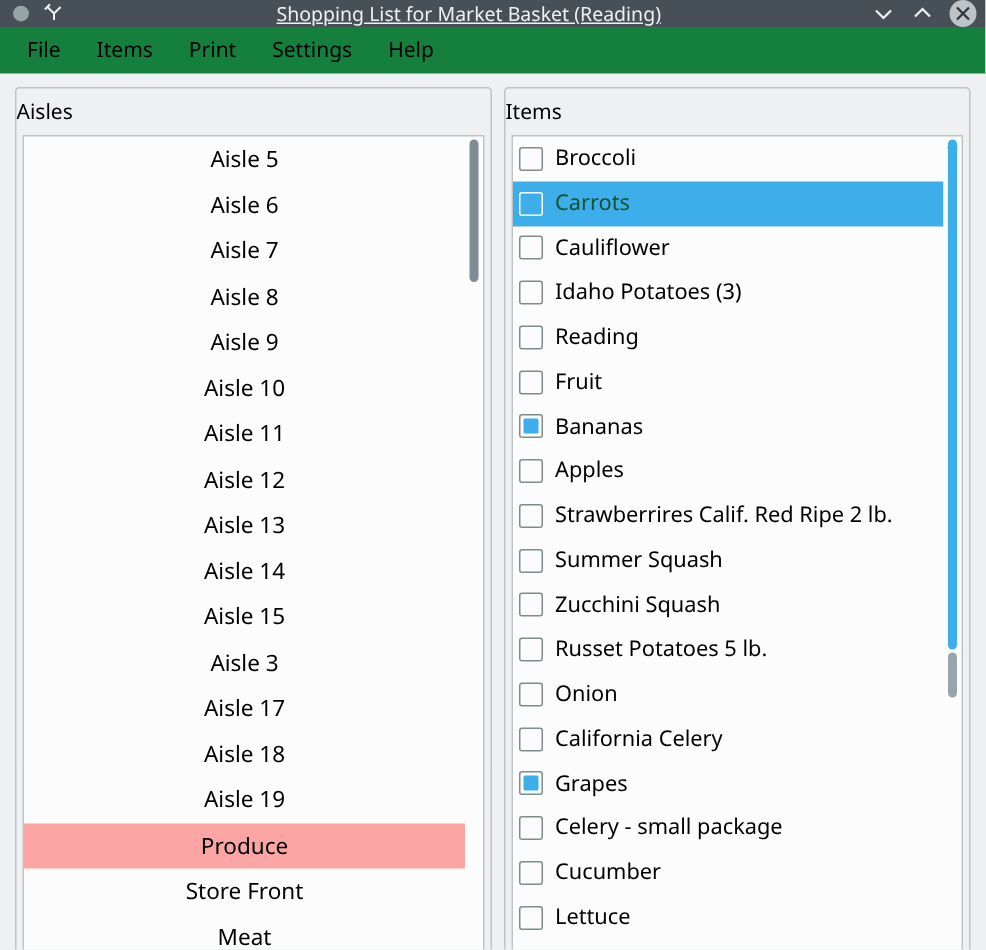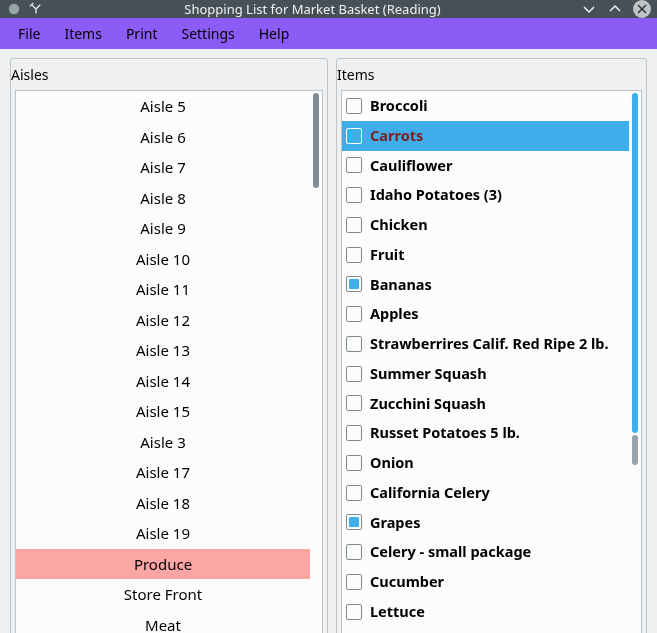--- a/index.html
+++ b/index.html
@@ -1,39 +1,39 @@
 <!DOCTYPE html>
 <html><head>
 <meta charset="utf-8">
 <style>
 * { box-sizing: border-box; margin: 0; padding: 0; }
 body { font-family: "Noto Sans", "Segoe UI", sans-serif; font-size: 14px; background: #eff0f1; width: 657px; height: 633px; overflow: hidden; display: flex; flex-direction: column; }
-.titlebar { background: #475057; color: #eff0f1; height: 28px; display: flex; align-items: center; padding: 0 6px; gap: 6px; }
+.titlebar { background: #475057; color: #eff0f1; height: 28px; display: flex; align-items: center; padding: 0 6px; gap: 6px; text-decoration: underline; }
 .titlebar .title { flex: 1; text-align: center; font-size: 13px; }
 .titlebar .ticon { width: 16px; height: 16px; display: inline-flex; align-items: center; justify-content: center; }
 .titlebar .winbtns { display: flex; gap: 10px; align-items: center; }
 .titlebar svg { width: 14px; height: 14px; }
 .titlebar .close-btn { background: #bdc3c7; border-radius: 50%; width: 18px; height: 18px; display: flex; align-items: center; justify-content: center; }
 .titlebar .close-btn svg { width: 10px; height: 10px; stroke: #2f3438; }
-.menubar { background: #8b5cf6; height: 32px; display: flex; align-items: center; padding: 0 6px; border-bottom: 1px solid #eff0f1; }
+.menubar { background: #15803d; height: 32px; display: flex; align-items: center; padding: 0 6px; border-bottom: 1px solid #eff0f1; }
 .menubar .menu-item { padding: 6px 12px; font-size: 14px; cursor: pointer; }
 .content { flex: 1; display: flex; gap: 8px; padding: 8px 10px 10px 10px; }
 .panel { border: 1px solid #bdc3c7; border-radius: 3px; background: #eff0f1; display: flex; flex-direction: column; overflow: hidden; }
 .panel.left { width: 318px; }
 .panel.right { flex: 1; }
 .panel-title { text-align: left; padding: 6px 0; font-size: 14px; }
 .listwrap { flex: 1; margin: 0 4px 4px 4px; border: 1px solid #bdc3c7; background: #fcfcfc; position: relative; display: flex; }
 .list { flex: 1; overflow-y: auto; }
 .list-left { padding: 0; }
 .aisle-row { padding: 4px 6px; font-size: 15px; line-height: 1.5; cursor: pointer; white-space: nowrap; text-align: center; }
 .aisle-row.selected { background: #fca5a5; }
-.item-row { display: flex; align-items: center; padding: 4px 4px; gap: 8px; font-size: 14.5px; line-height: 1.5; font-weight: bold; }
+.item-row { display: flex; align-items: center; padding: 4px 4px; gap: 8px; font-size: 14.5px; line-height: 1.5; }
 .item-row .cb { width: 16px; height: 16px; border: 1px solid #7f8c8d; border-radius: 2px; background: #fcfcfc; display: inline-flex; align-items: center; justify-content: center; flex-shrink: 0; }
 .item-row .cb.checked::after { content: ""; width: 10px; height: 10px; background: #3daee9; border-radius: 1px; }
-.item-row.selected { background: #3daee9; color: #7f1d1d; }
+.item-row.selected { background: #3daee9; color: #14532d; }
 .item-row.selected .cb { border-color: #fff; background: #3daee9; }
 
 .sb { width: 12px; background: transparent; position: relative; }
 .sb .thumb { position: absolute; left: 3px; width: 6px; background: #808b96; border-radius: 3px; }
 .sb .arrow { position: absolute; left: 2px; width: 8px; height: 8px; color: #7f8c8d; }
 .sb .arrow svg { width: 8px; height: 8px; display: block; }
 .left .sb .thumb { top: 2px; height: 95px; }
 .right .sb .thumb { top: 2px; height: 340px; background: #3daee9; }
 .right .sb .thumb2 { position: absolute; left: 3px; width: 6px; background: #9aa3a9; border-radius: 3px; top: 344px; height: 30px; }
 </style>
@@ -127,21 +127,21 @@
           <div class="item-row">
             <span class="cb"></span>
             <span>Cauliflower</span>
           </div>
           <div class="item-row">
             <span class="cb"></span>
             <span>Idaho Potatoes (3)</span>
           </div>
           <div class="item-row">
             <span class="cb"></span>
-            <span>Chicken</span>
+            <span>Reading</span>
           </div>
           <div class="item-row">
             <span class="cb"></span>
             <span>Fruit</span>
           </div>
           <div class="item-row">
             <span class="cb checked"></span>
             <span>Bananas</span>
           </div>
           <div class="item-row">

